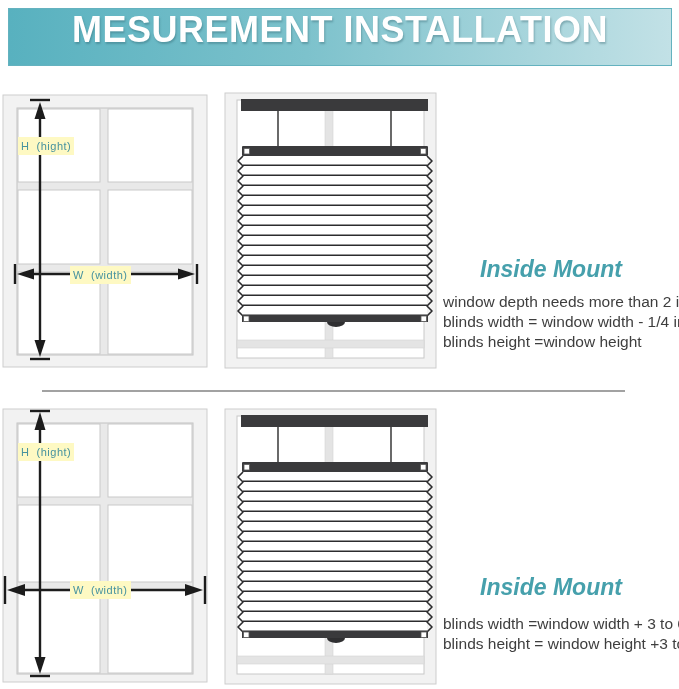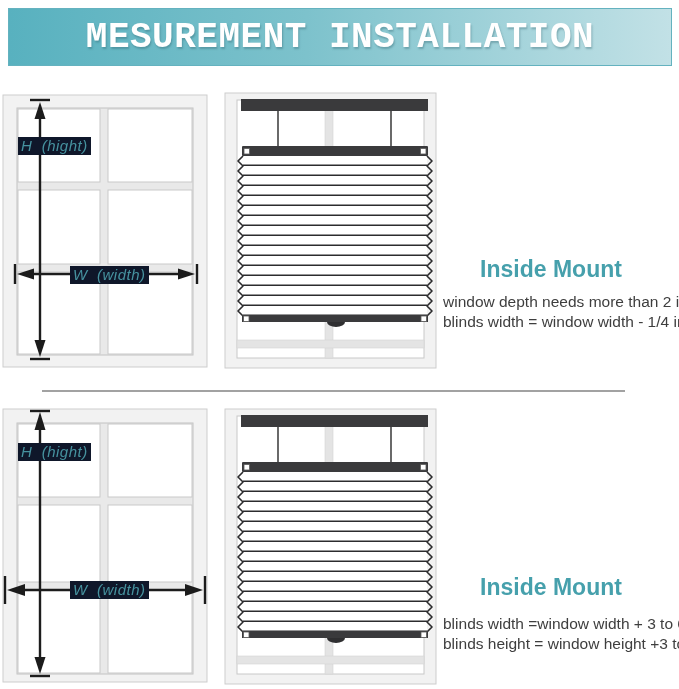--- a/index.html
+++ b/index.html
@@ -7,21 +7,21 @@
     width:679px;height:689px;background:#ffffff;position:relative;
     font-family:"Liberation Sans", sans-serif;overflow:hidden;
   }
   .abs{position:absolute;}
 
   
   .banner{
     left:8px;top:8px;width:662px;height:56px;
     background:linear-gradient(90deg,#58b1bf 0%,#7dc2cc 45%,#c2e1e6 100%);
     border:1px solid #64b2bf;
-    display:flex;align-items:center;justify-content:center;font-family:Liberation Mono, monospace;
+    display:flex;justify-content:center;
   }
   .banner-title{
     color:#ffffff;font-size:36px;font-weight:bold;letter-spacing:0.5px;
     text-shadow:1px 2px 2px rgba(40,90,100,0.35);
     white-space:nowrap;
   }
 
   
   .win-frame{fill:#f2f2f2;stroke:#cdcdcd;stroke-width:1;}
   .win-open{fill:#e9e9e9;stroke:#c2c2c2;stroke-width:1;}
@@ -30,33 +30,33 @@
   .mullion{fill:#e4e4e4;stroke:#d4d4d4;stroke-width:0.6;}
   .dark{fill:#3a3a3c;}
   .tab{fill:#ffffff;stroke:#5a5a5a;stroke-width:0.8;}
   .cord{stroke:#2a2a2a;stroke-width:1.4;}
   .zig{fill:none;stroke:#2c2c2e;stroke-width:1.6;stroke-linejoin:round;}
   .arrow-line{stroke:#1c1c1c;stroke-width:2.4;}
   .arrow-head{fill:#1c1c1c;}
 
   
   .mlabel{
-    position:absolute;font-size:15px;color:#46929f;background:#0f172a;
-    white-space:pre;padding:0 3px;letter-spacing:0.5px;line-height:18px;font-style:italic;
+    position:absolute;font-size:11px;color:#46929f;background:#fef9c3;
+    white-space:pre;padding:0 3px;letter-spacing:0.5px;line-height:18px;
   }
 
   
   .divider{
     left:42px;top:390px;width:583px;height:2px;background:#a2a2a2;
   }
 
   
   .mount-title{
     left:437px;width:228px;text-align:center;
-    font-size:23px;font-weight:bold;color:#46a0ac;white-space:nowrap;
+    font-size:23px;font-weight:bold;color:#46a0ac;white-space:nowrap;font-style:italic;
   }
   .mount-notes{
     left:443px;width:236px;font-size:15.5px;color:#3e3e3e;line-height:20px;
   }
   .mount-notes div{white-space:nowrap;}
 </style>
 </head>
 <body>
 
 <svg width="0" height="0" style="position:absolute" aria-hidden="true">
@@ -178,19 +178,20 @@
 
 <span class="mlabel" style="left:18px;top:137px">H  (hight)</span>
 <span class="mlabel" style="left:70px;top:266px">W  (width)</span>
 <span class="mlabel" style="left:18px;top:443px">H  (hight)</span>
 <span class="mlabel" style="left:70px;top:581px">W  (width)</span>
 
 <div class="abs mount-title" style="top:256px">Inside Mount</div>
 <div class="abs mount-notes" style="top:292px">
   <div>window depth needs more than 2 inches</div>
   <div>blinds width = window width - 1/4 inch</div>
+  <div>blinds height =window height</div>
 </div>
 
 <div class="abs mount-title" style="top:574px">Inside Mount</div>
 <div class="abs mount-notes" style="top:614px">
   <div>blinds width =window width + 3 to 6 inches</div>
   <div>blinds height = window height +3 to 6 inches</div>
 </div>
 
 </body></html>

